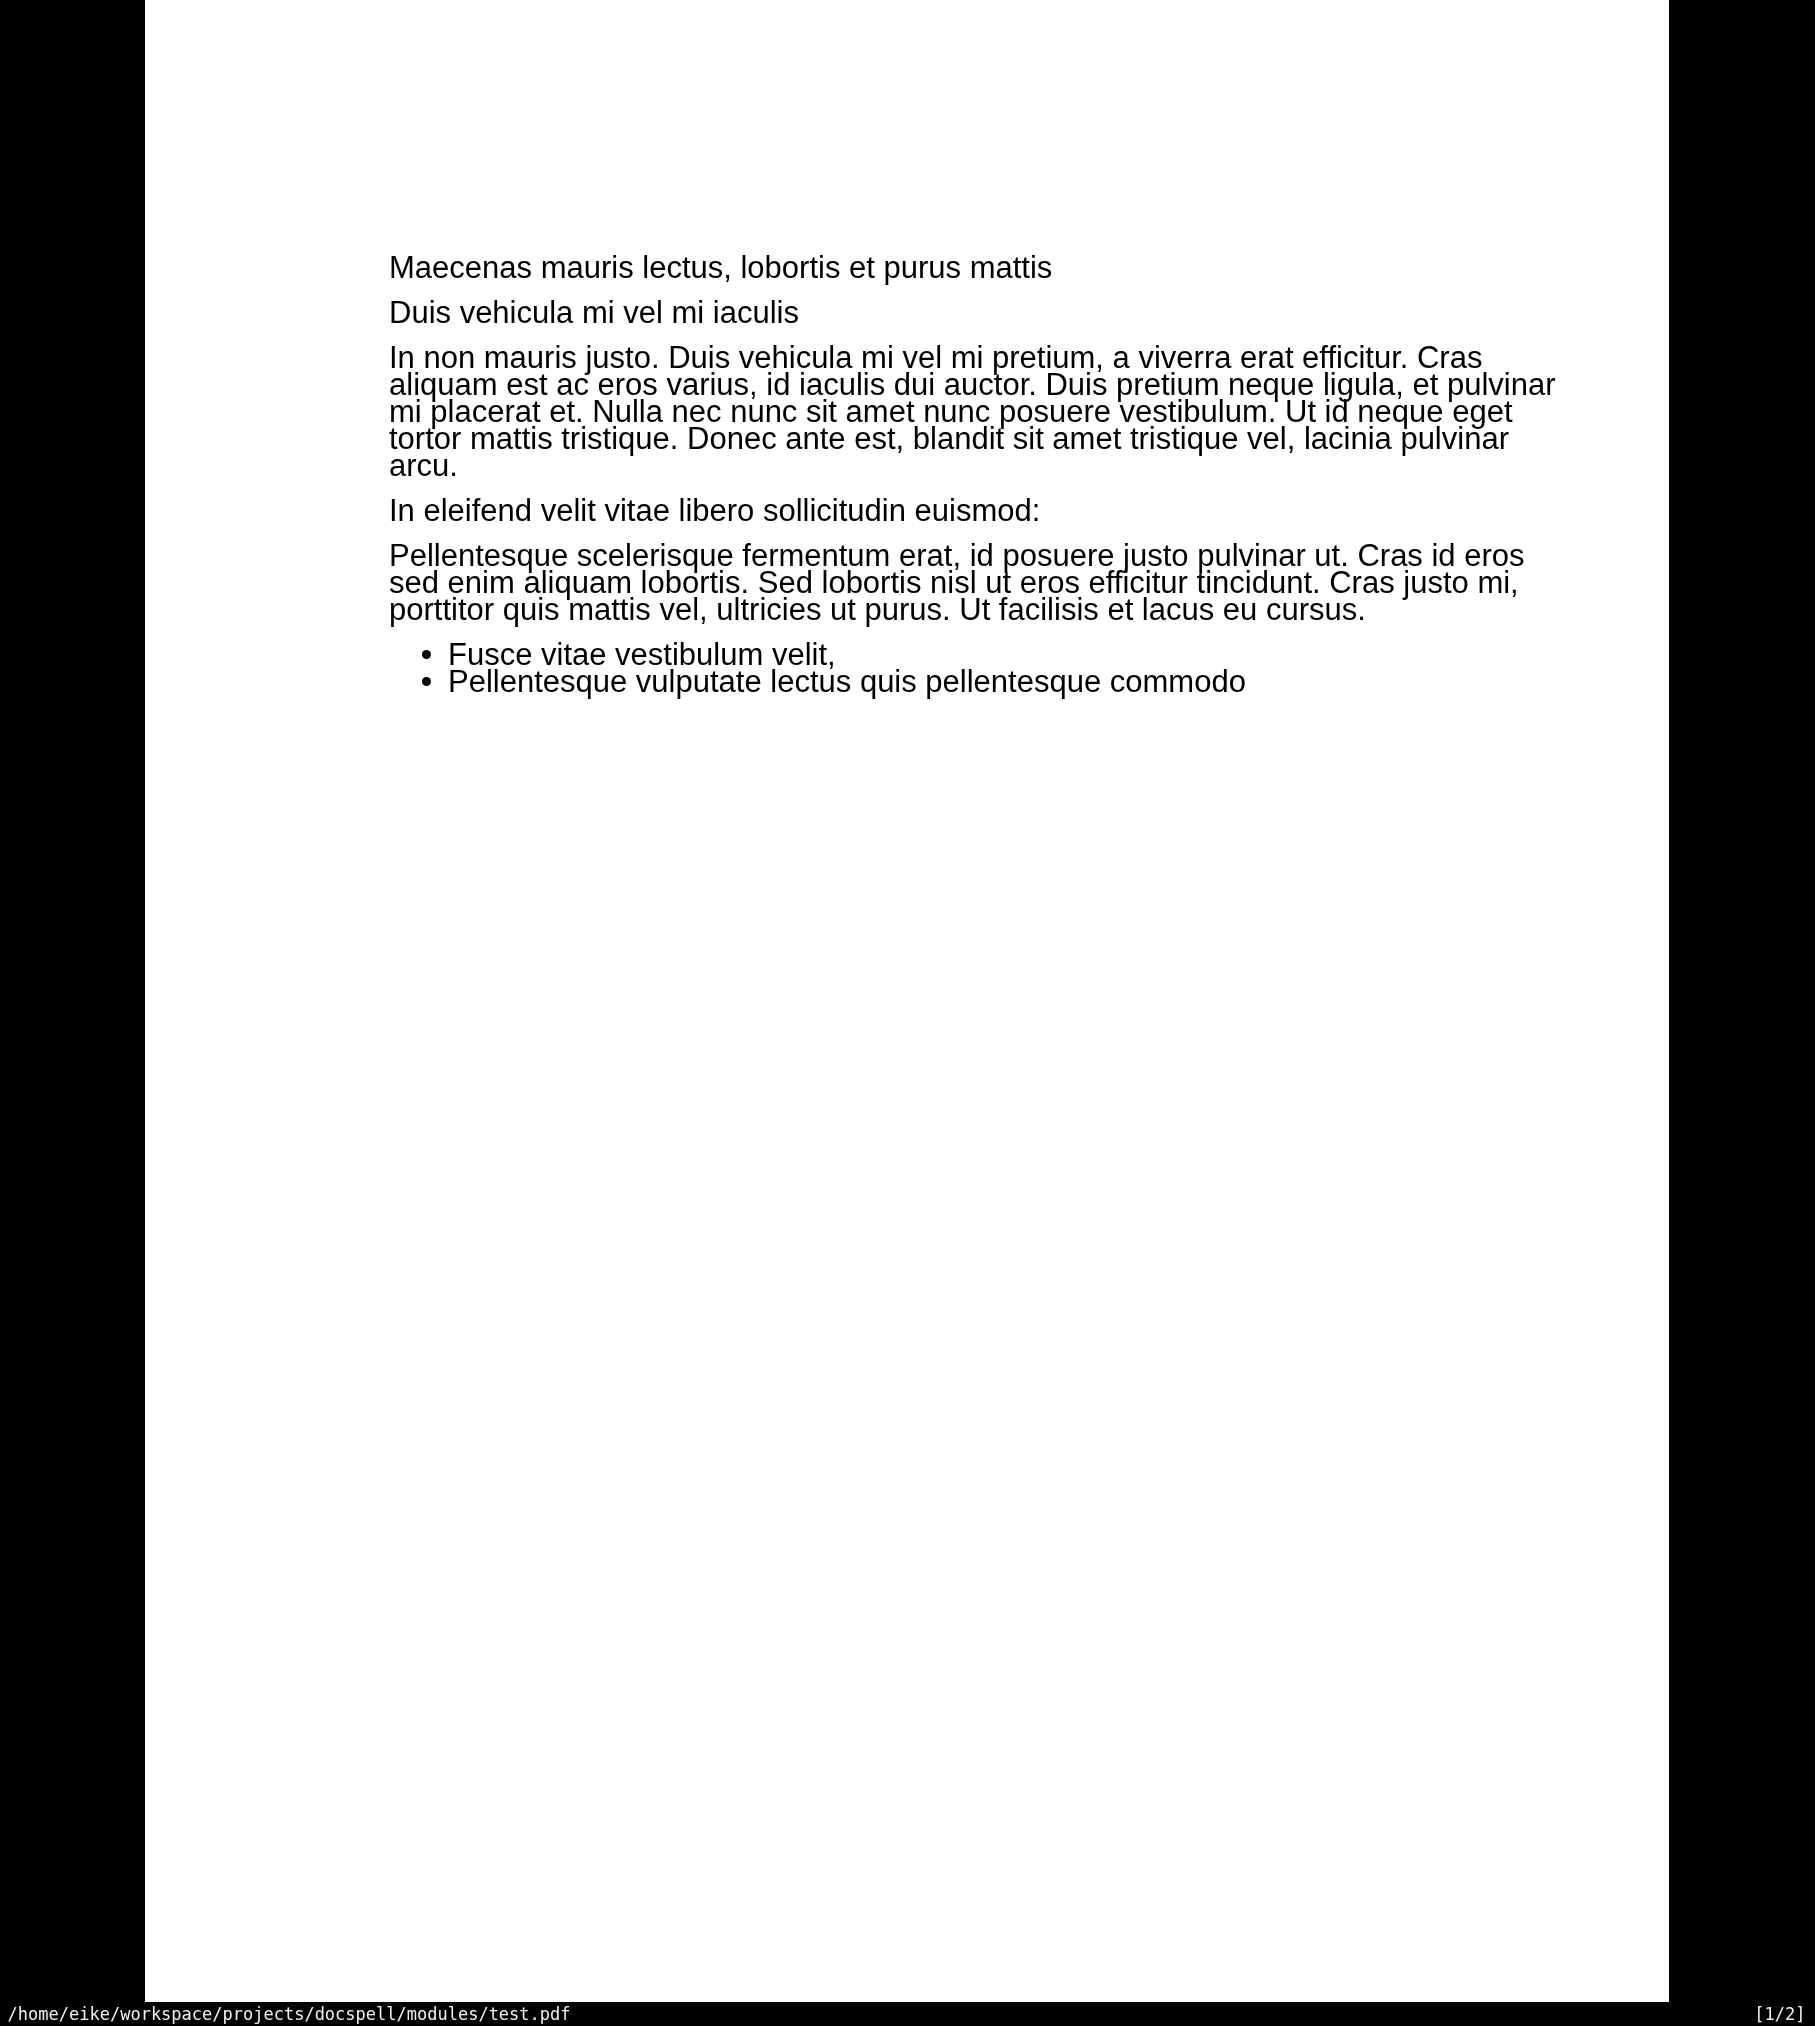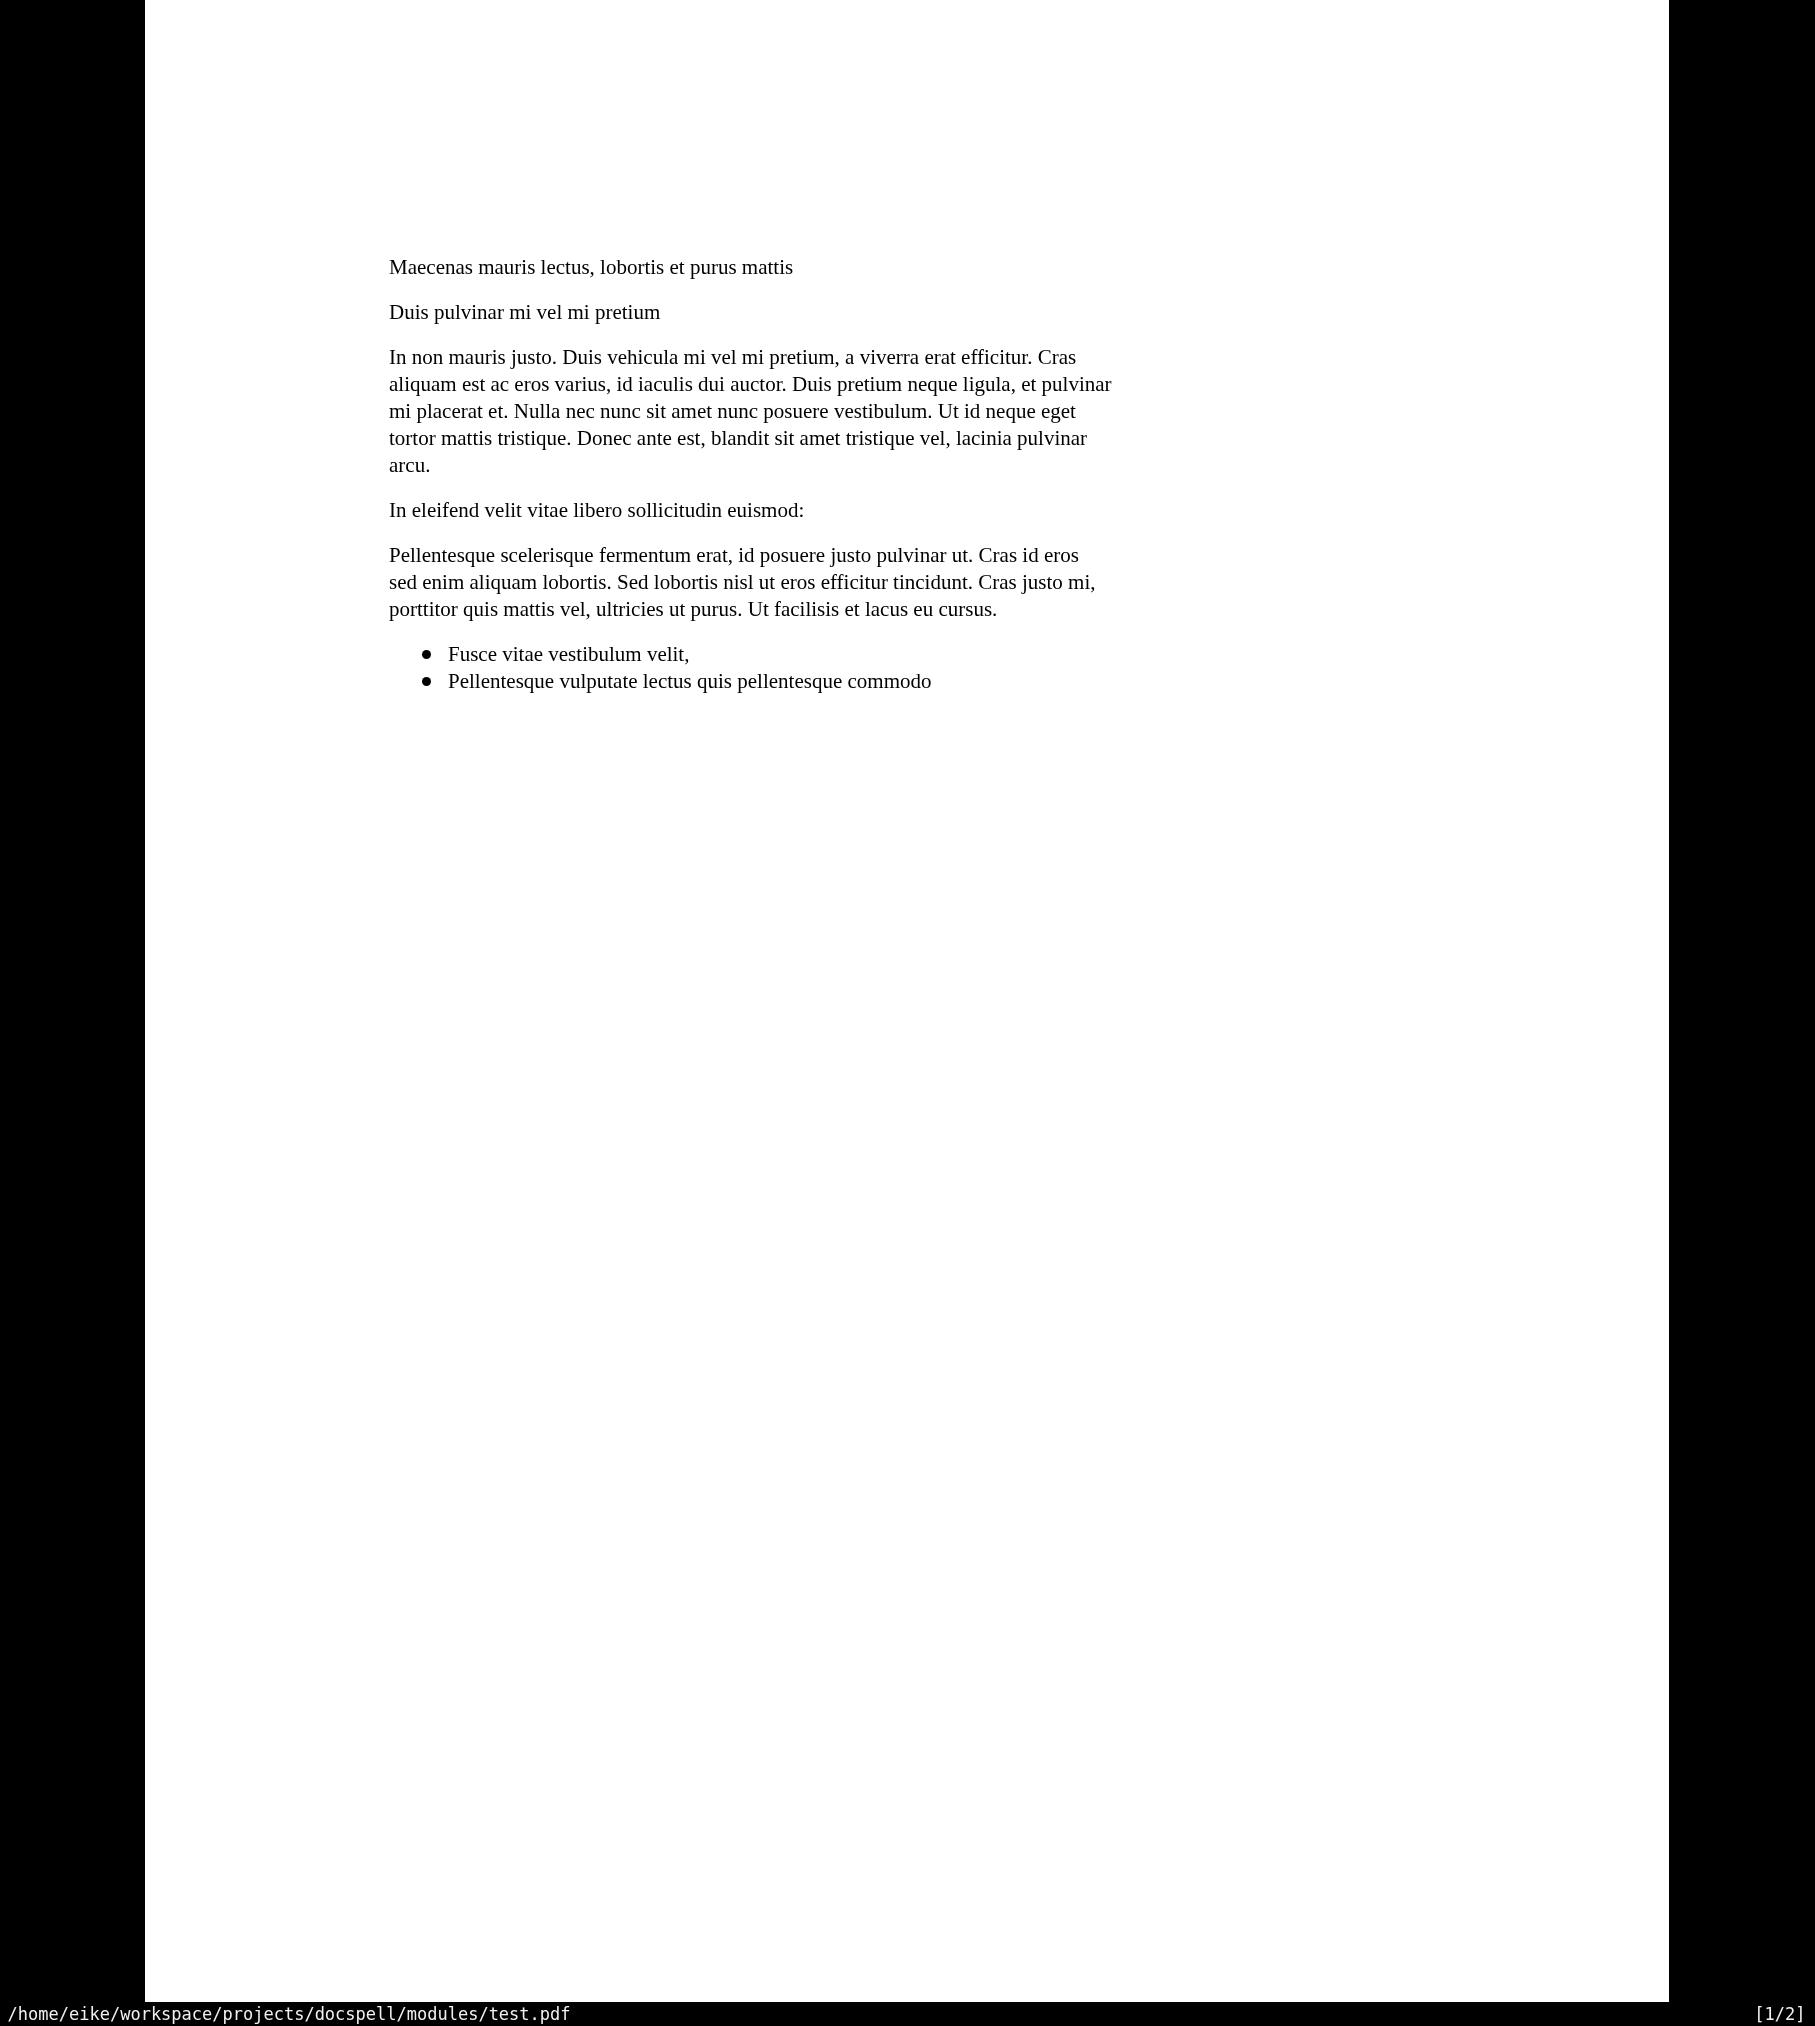--- a/index.html
+++ b/index.html
@@ -22,22 +22,22 @@
     top: 0;
     width: 1524px;
     height: 2002px;
     background: #ffffff;
   }
   .content {
     position: absolute;
     left: 244px;
     top: 254px;
     width: 1268px;
-    font-family: Liberation Serif, serif;
-    font-size: 21px;
+    font-family: Liberation Sans, sans-serif;
+    font-size: 31px;
     line-height: 27px;
     color: #000000;
   }
   .content p {
     margin: 0 0 18px 0;
     white-space: pre-line;
   }
   .content ul {
     margin: 0 0 18px 0;
     padding: 0 0 0 59px;
@@ -77,21 +77,21 @@
   }
 </style>
 </head>
 <body>
 
 <div class="viewer">
 
   <div class="page">
     <div class="content">
       <p>Maecenas mauris lectus, lobortis et purus mattis</p>
-      <p>Duis pulvinar mi vel mi pretium</p>
+      <p>Duis vehicula mi vel mi iaculis</p>
       <p>In non mauris justo. Duis vehicula mi vel mi pretium, a viverra erat efficitur. Cras
 aliquam est ac eros varius, id iaculis dui auctor. Duis pretium neque ligula, et pulvinar
 mi placerat et. Nulla nec nunc sit amet nunc posuere vestibulum. Ut id neque eget
 tortor mattis tristique. Donec ante est, blandit sit amet tristique vel, lacinia pulvinar
 arcu.</p>
       <p>In eleifend velit vitae libero sollicitudin euismod:</p>
       <p>Pellentesque scelerisque fermentum erat, id posuere justo pulvinar ut. Cras id eros
 sed enim aliquam lobortis. Sed lobortis nisl ut eros efficitur tincidunt. Cras justo mi,
 porttitor quis mattis vel, ultricies ut purus. Ut facilisis et lacus eu cursus.</p>
       <ul>

